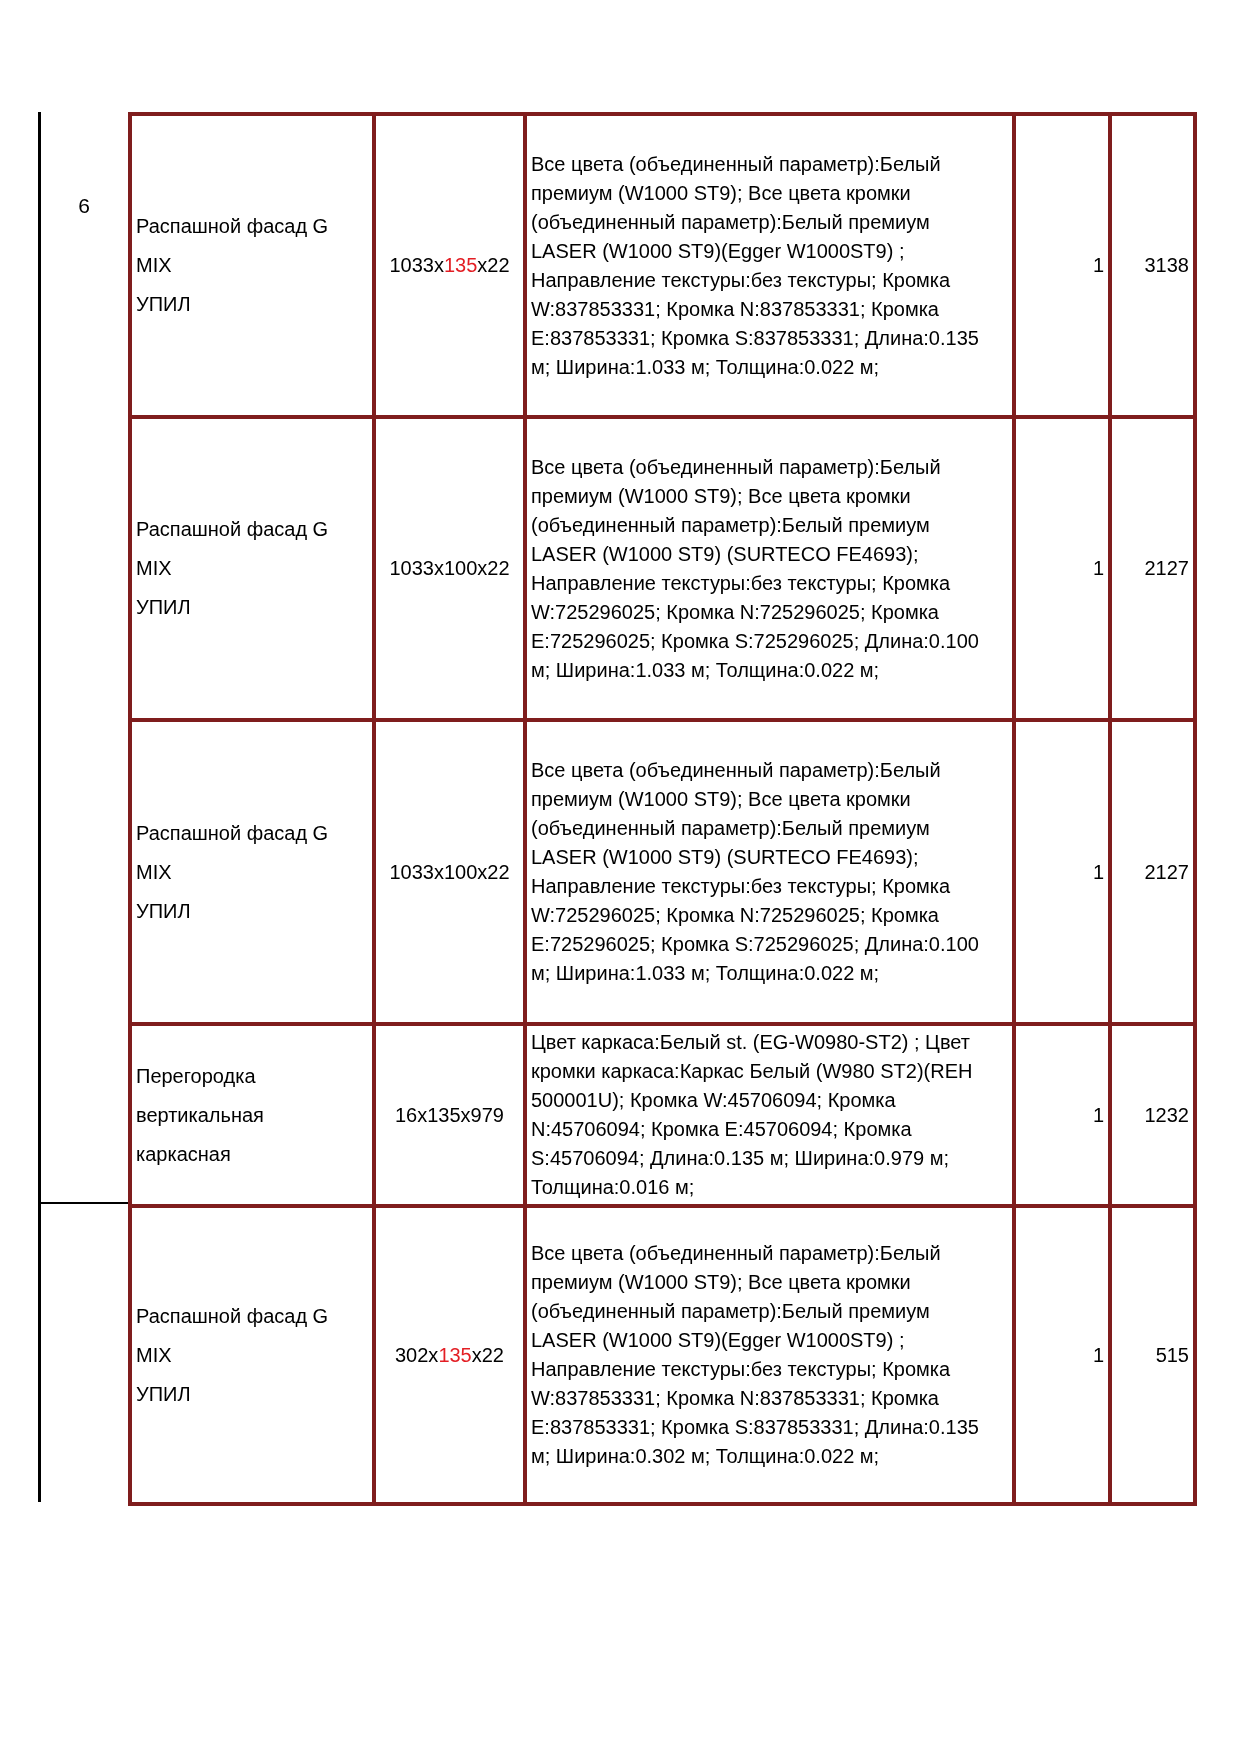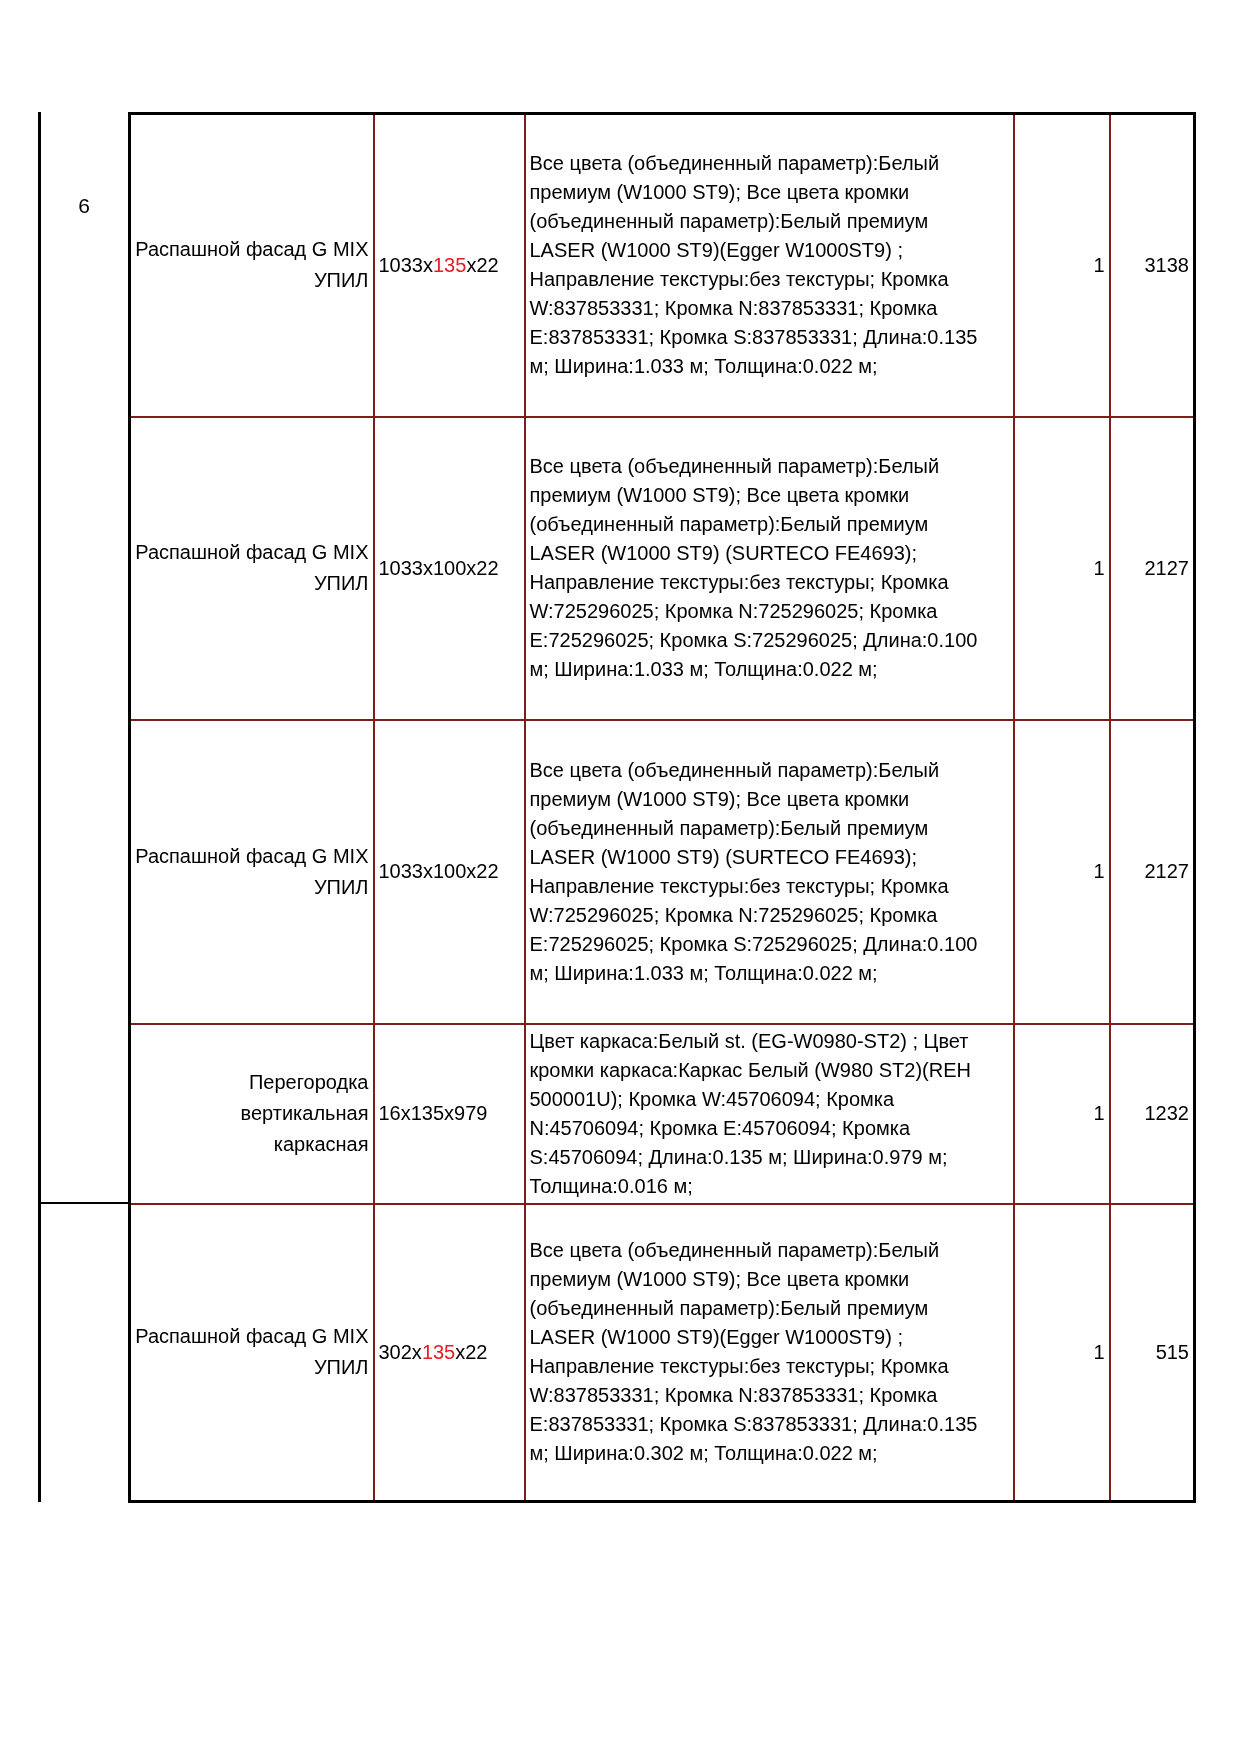--- a/index.html
+++ b/index.html
@@ -46,43 +46,43 @@
   #spec-table {
     position: absolute;
     left: 128px;
     top: 112px;
     width: 1065px;
     border-collapse: collapse;
     table-layout: fixed;
     border: 3px solid #000000;
   }
   #spec-table td {
-    border: 2px solid #7f1d1d;
+    border: 4px solid #7f1d1d;
     vertical-align: middle;
     font-size: 20px;
     padding: 2px 4px;
     overflow: hidden;
   }
   #spec-table tbody tr:nth-child(1) { height: 303px; }
   #spec-table tbody tr:nth-child(2) { height: 303px; }
   #spec-table tbody tr:nth-child(3) { height: 304px; }
   #spec-table tbody tr:nth-child(4) { height: 180px; }
   #spec-table tbody tr:nth-child(5) { height: 298px; }
 
   td.name {
     white-space: pre-line;
-    line-height: 31px;
+    line-height: 39px;
     padding-left: 5px;
     padding-right: 2px;
-    text-align: right;
   }
   td.size {
     padding-left: 4px;
     padding-right: 2px;
     white-space: nowrap;
+    text-align: center;
   }
   td.desc {
     white-space: pre-line;
     font-size: 19px;
     line-height: 29px;
     padding-left: 7px;
     padding-right: 8px;
   }
   td.qty, td.price {
     text-align: right;

